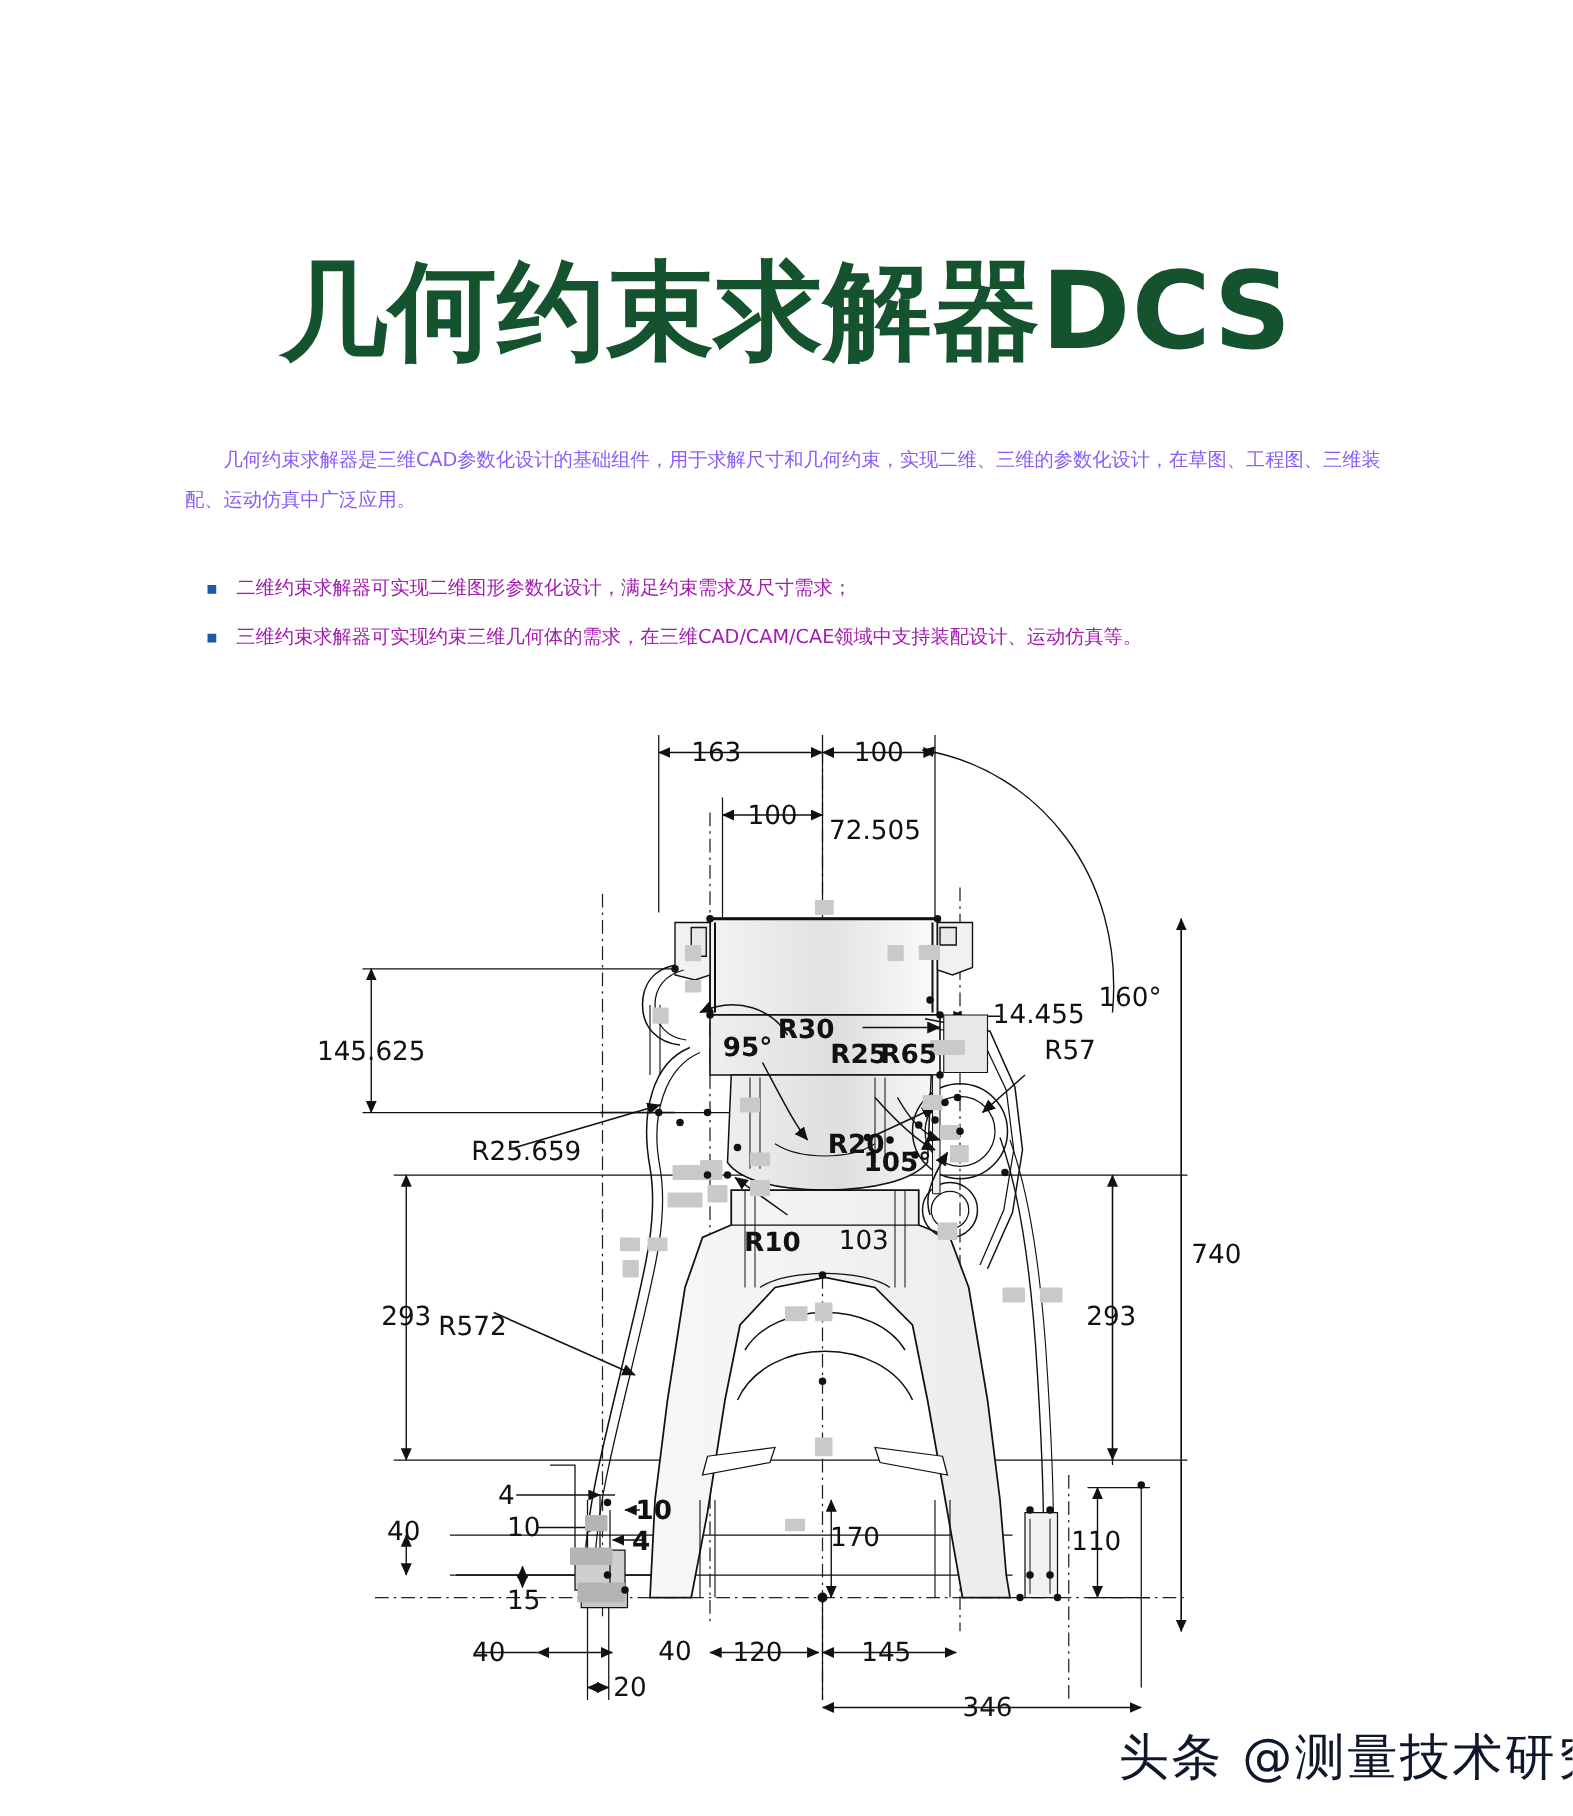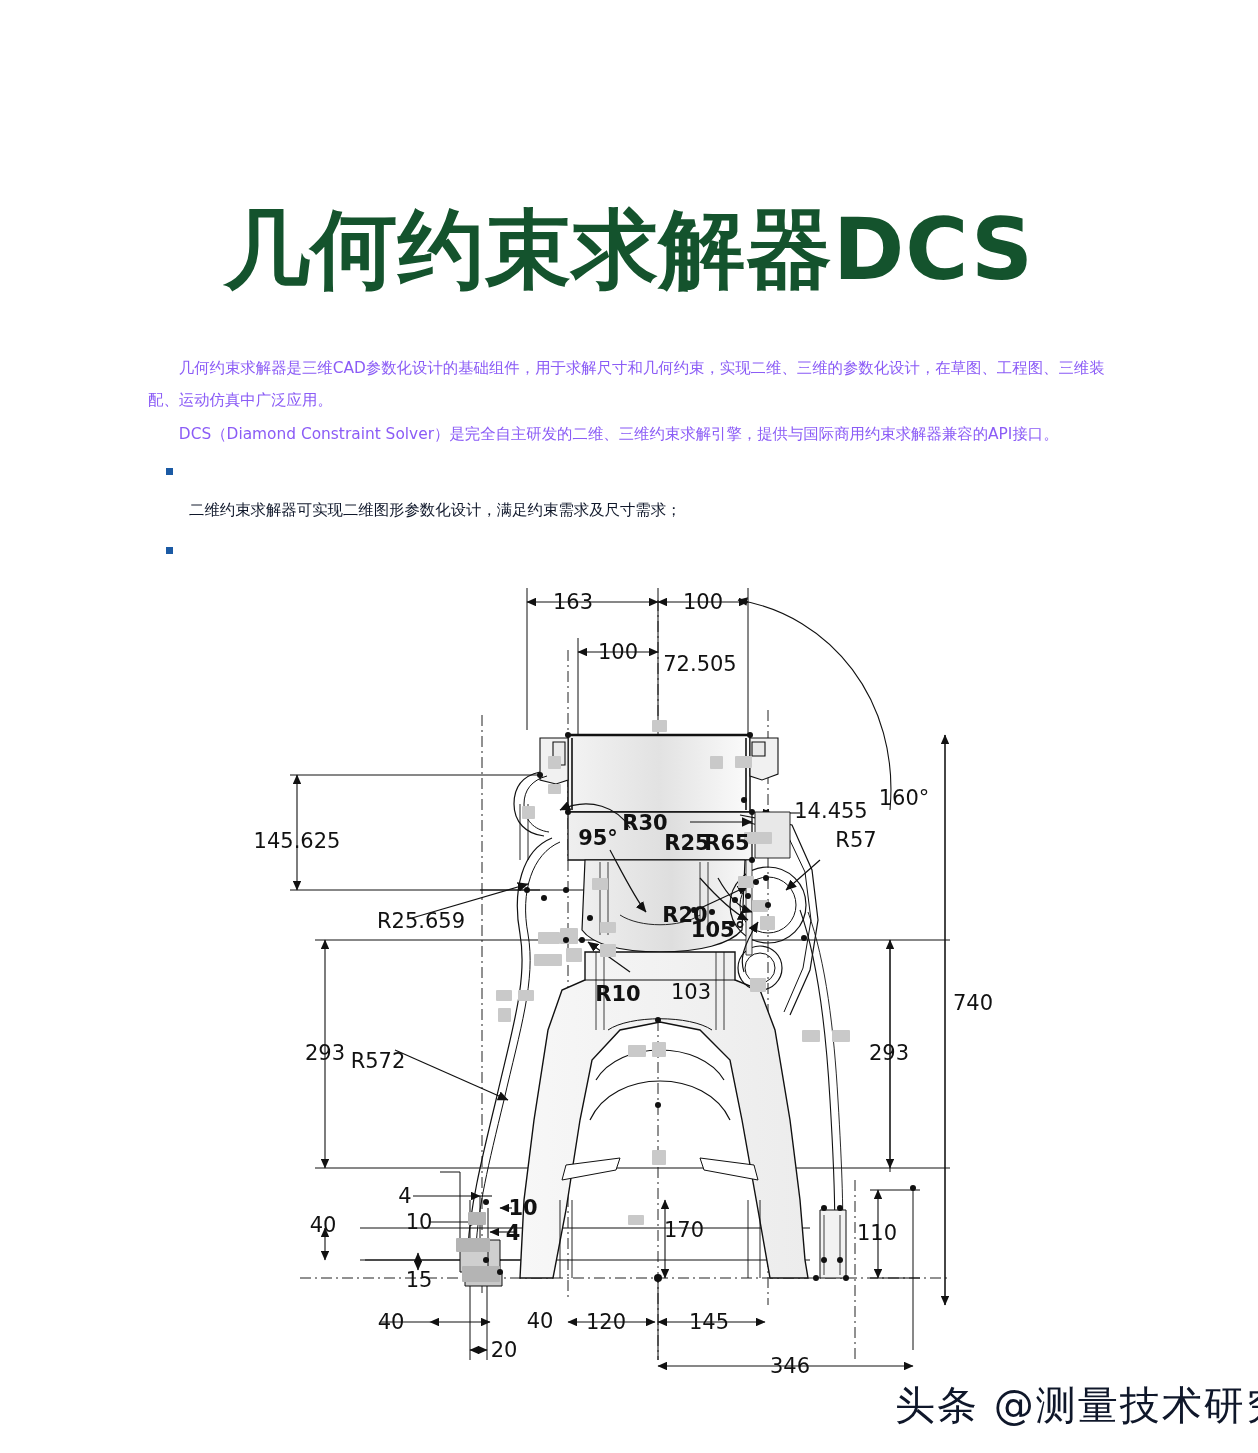--- a/index.html
+++ b/index.html
@@ -30,23 +30,22 @@
     font-family:"DejaVu Sans","Liberation Sans",sans-serif;
   }
   .copy p{margin:0 0 2px 0;text-indent:2em;}
   .bullets{position:absolute;left:148px;top:458px;width:980px;}
   .bullet-row{display:flex;align-items:flex-start;margin-bottom:15px;}
   .bullet-mark{
     width:7px;height:7px;background:#1b5aa4;flex:0 0 auto;
     margin:10px 16px 0 18px;
   }
   .bullet-text{
-    font-size:15.4px;line-height:24px;color:#0f172a;
+    font-size:15.4px;line-height:24px;color:#a21caf;
     font-family:"DejaVu Sans","Liberation Sans",sans-serif;
-    margin-top:40px;
   }
 
   
   #drawing{position:absolute;left:0;top:560px;width:1054px;height:850px;}
   #drawing svg{display:block;}
 
   .wm{
     position:absolute;left:895px;top:1378px;
     font-size:40px;letter-spacing:2px;color:#0f172a;
     font-family:"DejaVu Sans","Liberation Sans",sans-serif;
@@ -55,30 +54,30 @@
 </style>
 </head>
 <body>
 
 <div id="page">
 
   <h1 class="title">几何约束求解器DCS</h1>
 
   <div class="copy">
     <p>几何约束求解器是三维CAD参数化设计的基础组件，用于求解尺寸和几何约束，实现二维、三维的参数化设计，在草图、工程图、三维装配、运动仿真中广泛应用。</p>
-    <p>DCS（Diamond Constraint Solver）是完全自主研发的二维、三维约束求解引擎，提供与国际商用约束求解器兼容的API接口。</p>
   </div>
 
   <div class="bullets">
     <div class="bullet-row">
       <span class="bullet-mark"></span>
       <span class="bullet-text">二维约束求解器可实现二维图形参数化设计，满足约束需求及尺寸需求；</span>
     </div>
     <div class="bullet-row">
       <span class="bullet-mark"></span>
+      <span class="bullet-text">三维约束求解器可实现约束三维几何体的需求，在三维CAD/CAM/CAE领域中支持装配设计、运动仿真等。</span>
     </div>
   </div>
 
   <div id="drawing">
   <svg width="1258" height="850" viewBox="0 0 1258 850" xmlns="http://www.w3.org/2000/svg">
     <defs>
       <marker id="ar" markerWidth="9" markerHeight="8" refX="8.5" refY="4" orient="auto">
         <path d="M0,0 L9,4 L0,8 z" fill="#111"></path>
       </marker>
       <marker id="arS" markerWidth="9" markerHeight="8" refX="0.5" refY="4" orient="auto">

